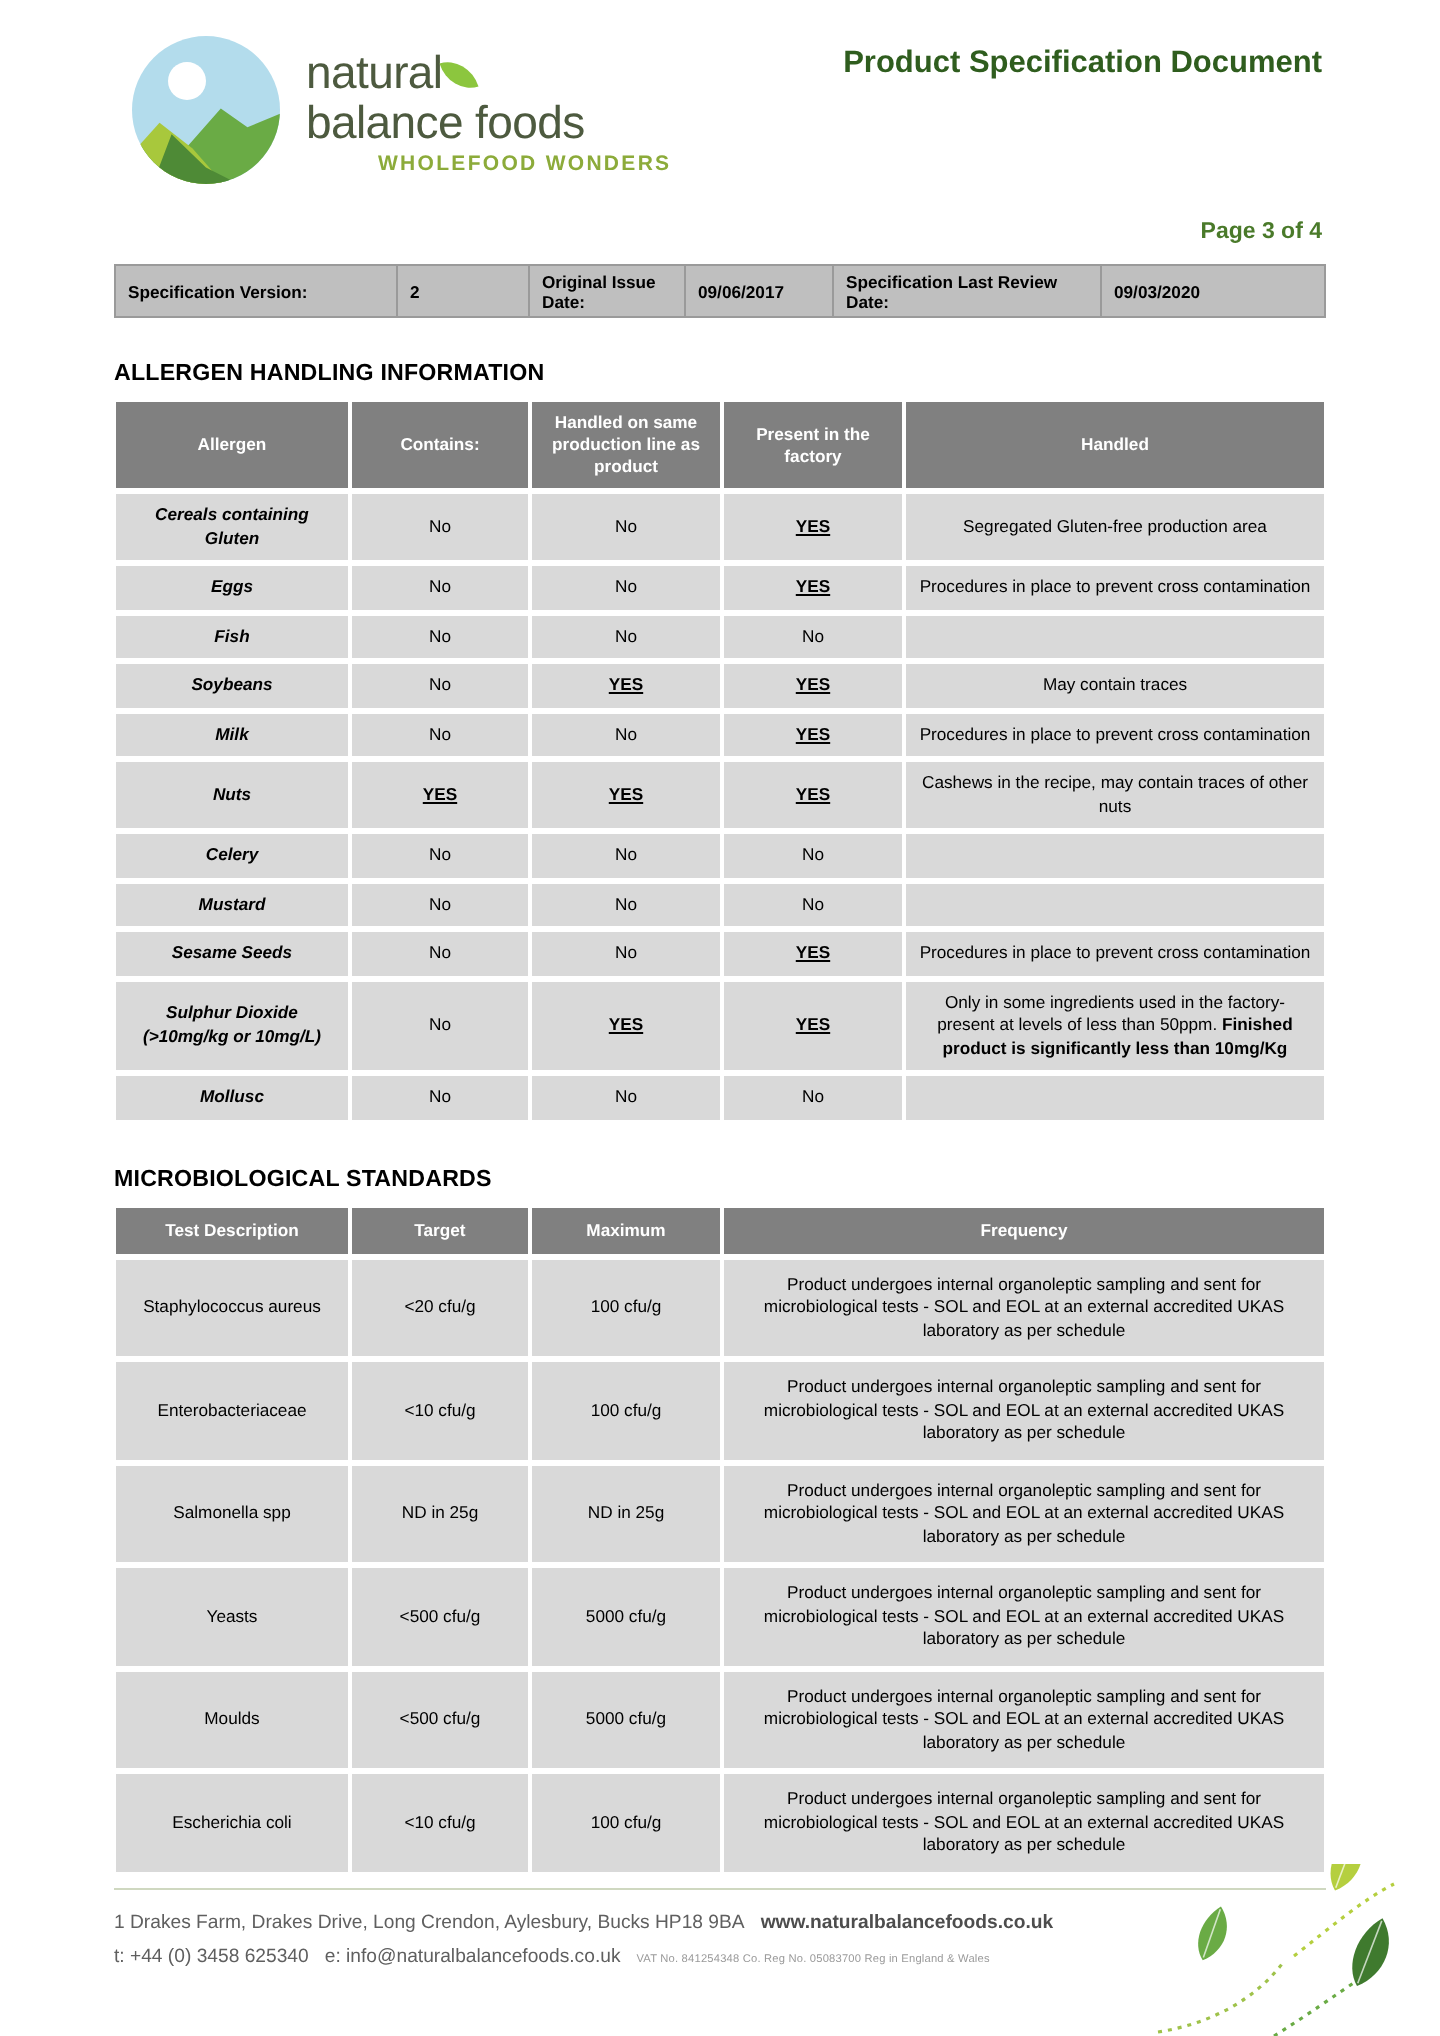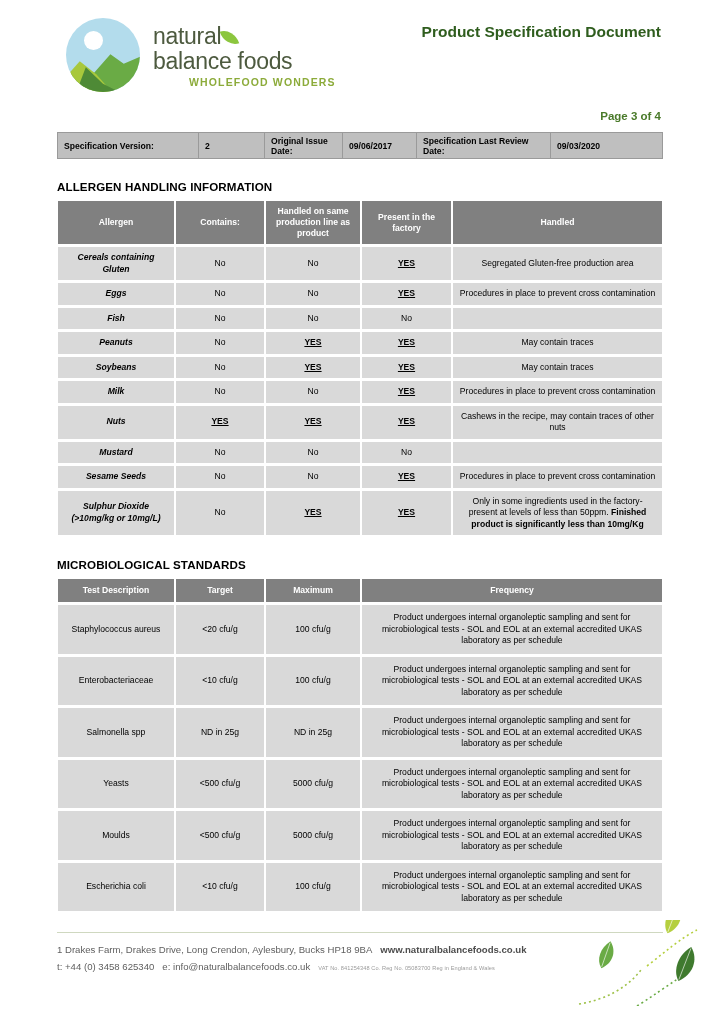--- a/index.html
+++ b/index.html
@@ -180,21 +180,21 @@
   .c-target { width: 90px; }
   .c-max    { width: 96px; }
   .c-freq   { width: 302px; }
   .tbl.micro td { padding: 7px 5px; }
   .tbl.micro th { padding: 6px 4px; }
 
   
   .footer {
     position: absolute;
     left: 0;
-    bottom: 12px;
+    bottom: 0;
     width: 720px;
     height: 78px;
   }
   .footer-rule {
     position: absolute;
     left: 57px;
     top: 4px;
     width: 606px;
     height: 1px;
     background: #cfd8c0;
@@ -283,27 +283,20 @@
         <td class="c-comments">Procedures in place to prevent cross contamination</td>
       </tr>
       <tr>
         <td class="allergen-name c-allergen">Fish</td>
         <td class="c-contains">No</td>
         <td class="c-line">No</td>
         <td class="c-factory">No</td>
         <td class="c-comments"></td>
       </tr>
       <tr>
-        <td class="allergen-name c-allergen">Peanuts</td>
-        <td class="c-contains">No</td>
-        <td class="c-line"><span class="yes">YES</span></td>
-        <td class="c-factory"><span class="yes">YES</span></td>
-        <td class="c-comments">May contain traces</td>
-      </tr>
-      <tr>
         <td class="allergen-name c-allergen">Soybeans</td>
         <td class="c-contains">No</td>
         <td class="c-line"><span class="yes">YES</span></td>
         <td class="c-factory"><span class="yes">YES</span></td>
         <td class="c-comments">May contain traces</td>
       </tr>
       <tr>
         <td class="allergen-name c-allergen">Milk</td>
         <td class="c-contains">No</td>
         <td class="c-line">No</td>
@@ -311,39 +304,53 @@
         <td class="c-comments">Procedures in place to prevent cross contamination</td>
       </tr>
       <tr>
         <td class="allergen-name c-allergen">Nuts</td>
         <td class="c-contains"><span class="yes">YES</span></td>
         <td class="c-line"><span class="yes">YES</span></td>
         <td class="c-factory"><span class="yes">YES</span></td>
         <td class="c-comments">Cashews in the recipe, may contain traces of other nuts</td>
       </tr>
       <tr>
-        <td class="allergen-name c-allergen">Mustard</td>
+        <td class="allergen-name c-allergen">Celery</td>
         <td class="c-contains">No</td>
         <td class="c-line">No</td>
         <td class="c-factory">No</td>
         <td class="c-comments"></td>
       </tr>
       <tr>
+        <td class="allergen-name c-allergen">Mustard</td>
+        <td class="c-contains">No</td>
+        <td class="c-line">No</td>
+        <td class="c-factory">No</td>
+        <td class="c-comments"></td>
+      </tr>
+      <tr>
         <td class="allergen-name c-allergen">Sesame Seeds</td>
         <td class="c-contains">No</td>
         <td class="c-line">No</td>
         <td class="c-factory"><span class="yes">YES</span></td>
         <td class="c-comments">Procedures in place to prevent cross contamination</td>
       </tr>
       <tr>
         <td class="allergen-name c-allergen">Sulphur Dioxide (&gt;10mg/kg or 10mg/L)</td>
         <td class="c-contains">No</td>
         <td class="c-line"><span class="yes">YES</span></td>
         <td class="c-factory"><span class="yes">YES</span></td>
         <td class="c-comments">Only in some ingredients used in the factory- present at levels of less than 50ppm. <b>Finished product is significantly less than 10mg/Kg</b></td>
+      </tr>
+      <tr>
+        <td class="allergen-name c-allergen">Mollusc</td>
+        <td class="c-contains">No</td>
+        <td class="c-line">No</td>
+        <td class="c-factory">No</td>
+        <td class="c-comments"></td>
       </tr>
     </tbody>
 </table>
 
 <div class="section-head">MICROBIOLOGICAL STANDARDS</div>
 
 <table class="tbl micro">
   <thead>
     <tr>
       <th class="c-test">Test Description</th>

